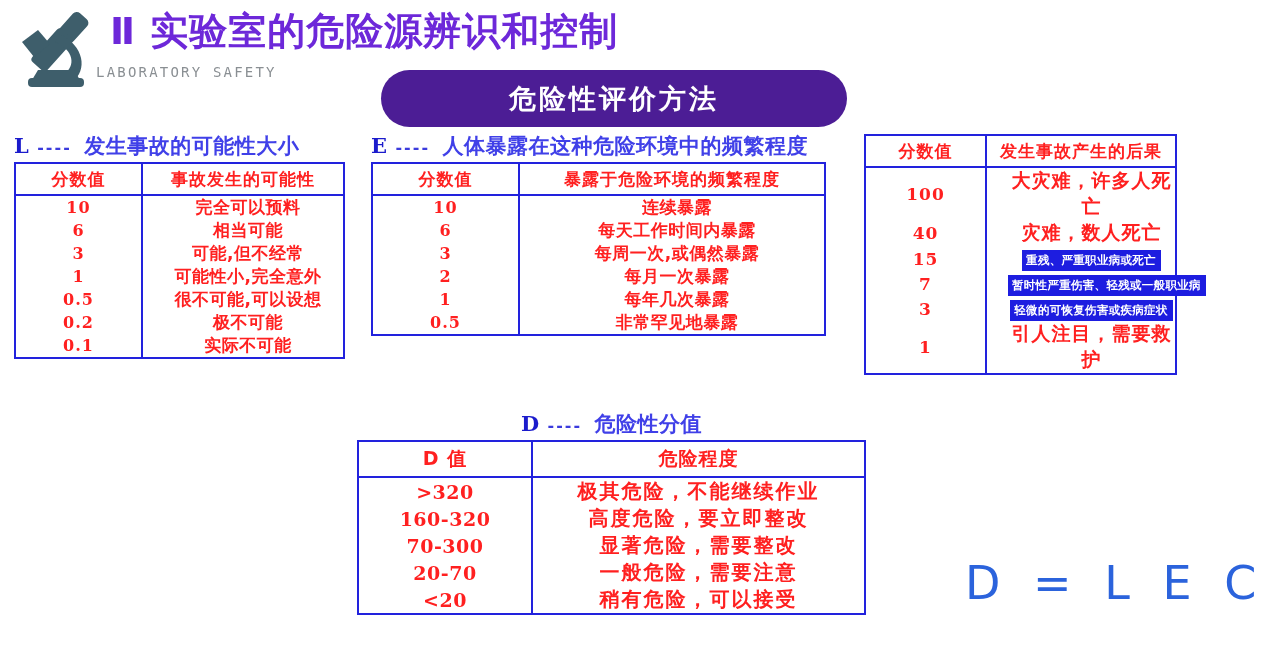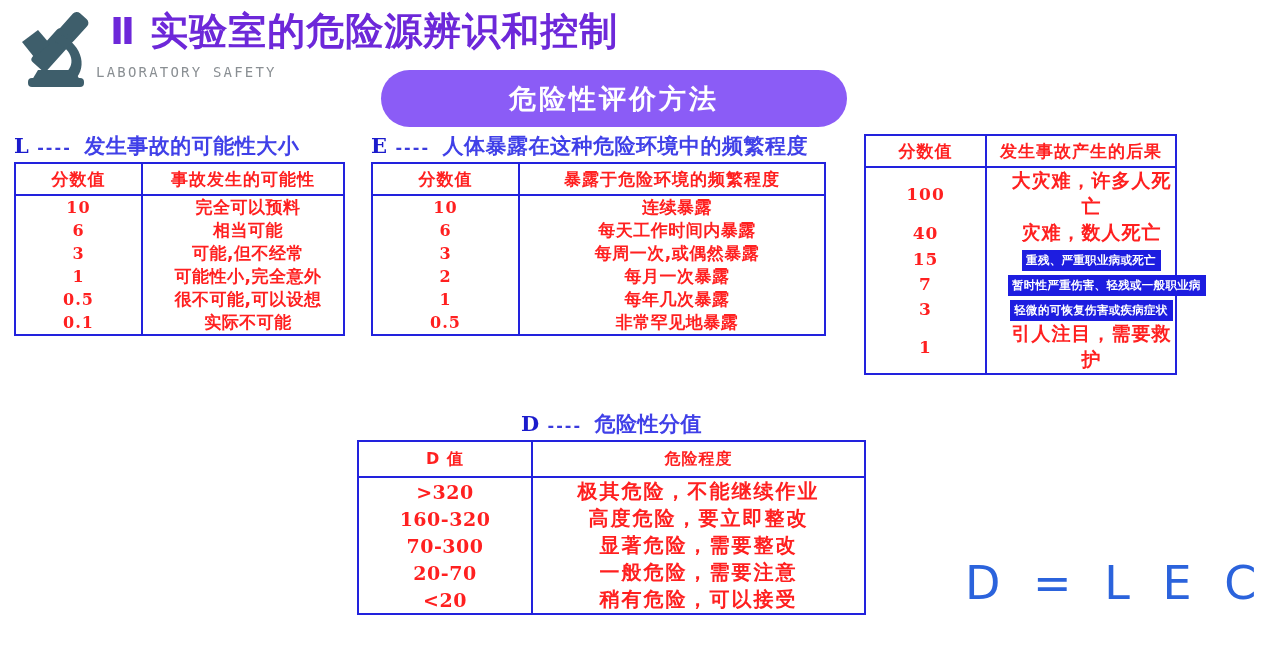--- a/index.html
+++ b/index.html
@@ -43,21 +43,21 @@
     font-size: 14px;
     color: #8a8f93;
     letter-spacing: 2.2px;
     font-family: "DejaVu Sans Mono", "Liberation Mono", monospace;
     white-space: nowrap;
   }
   #section-pill {
     position: absolute;
     left: 381px; top: 70px;
     width: 466px; height: 57px;
-    background: #8b5cf6;
+    background: #4c1d95;
     border-radius: 29px;
     display: flex;
     align-items: center;
     justify-content: center;
   }
   #section-pill-label {
     color: #ffffff;
     font-size: 27px;
     font-weight: bold;
     letter-spacing: 3px;
@@ -147,21 +147,21 @@
   #block-C { left: 864px; top: 134px; }
   #block-D { left: 357px; top: 412px; }
 
   #block-L table { width: 331px; }
   #block-E table { width: 455px; }
   #block-C table { width: 313px; }
   #block-D table { width: 509px; }
 
   #block-D .factor-heading { text-align: center; }
 
-  #block-D table th { font-size: 16px; height: 34px; }
+  #block-D table th { font-size: 19px; height: 34px; }
   #block-D table td.num {
     font-size: 19px;
     font-family: "DejaVu Serif", "Liberation Serif", serif;
     letter-spacing: 0.5px;
   }
   #block-D table td.desc {
     font-size: 20px;
     letter-spacing: 2px;
     text-align: center;
     padding-left: 0;
@@ -240,20 +240,24 @@
         </tr>
       <tr>
           <td class="num vsep">1</td>
           <td class="desc">可能性小,完全意外</td>
         </tr>
       <tr>
           <td class="num vsep">0.5</td>
           <td class="desc">很不可能,可以设想</td>
         </tr>
       <tr>
+          <td class="num vsep">0.2</td>
+          <td class="desc">极不可能</td>
+        </tr>
+      <tr>
           <td class="num vsep">0.1</td>
           <td class="desc">实际不可能</td>
         </tr>
     </tbody>
   </table>
 </div>
 
 <div class="factor-block" id="block-E">
   <div class="factor-heading">
     <span class="code">E</span>

